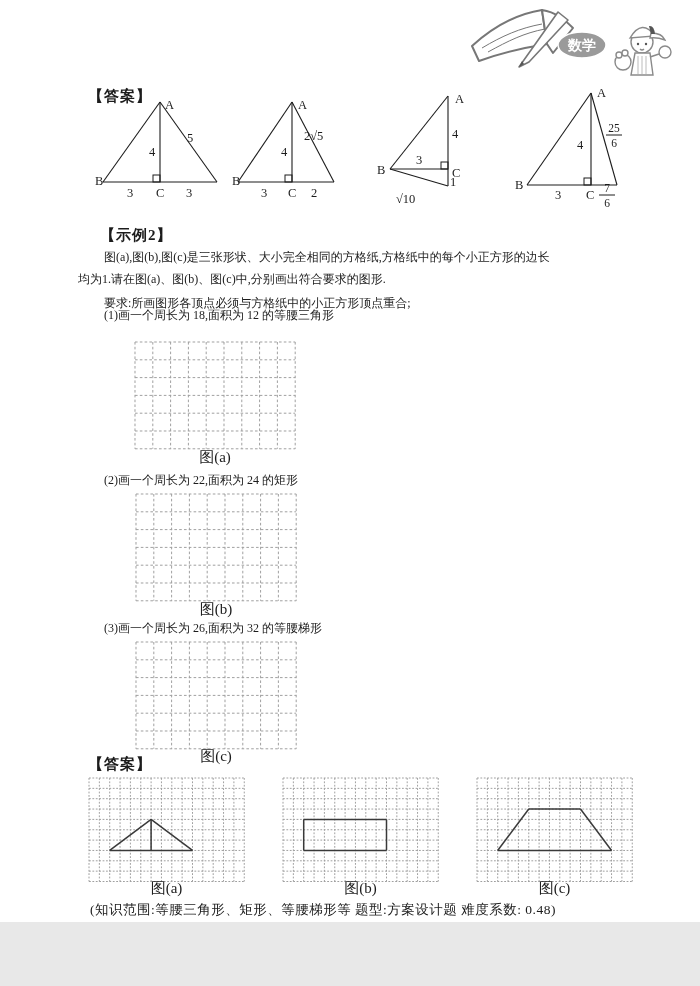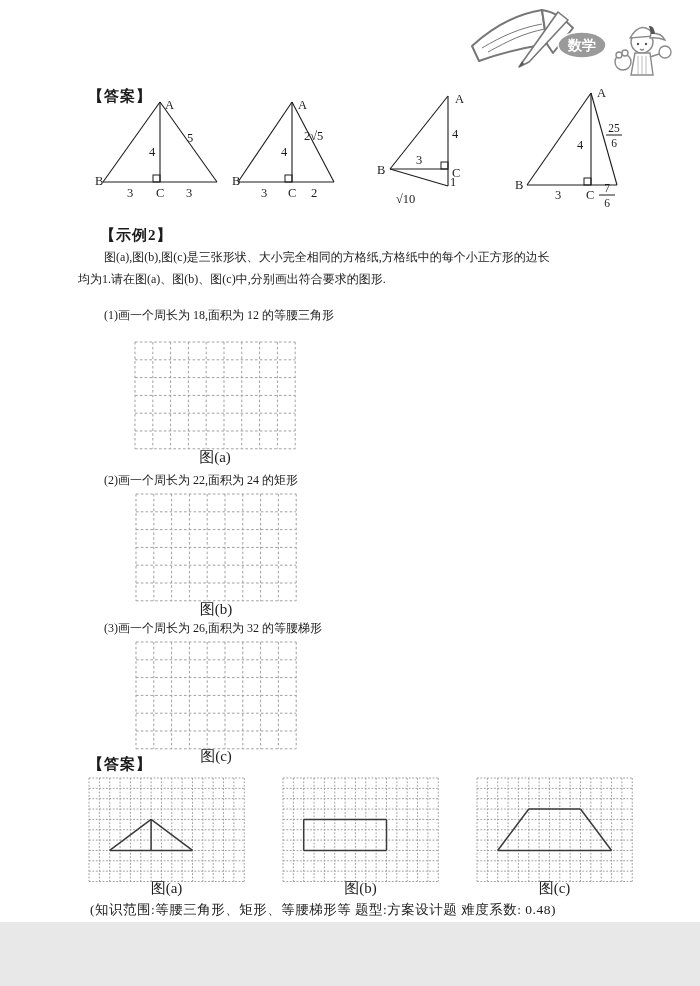--- a/index.html
+++ b/index.html
@@ -115,20 +115,21 @@
       <text x="99" y="64" font-size="11.5" text-anchor="middle" fill="#1c1c1c">6</text>
       <text x="92" y="109" font-size="11.5" text-anchor="middle" fill="#1c1c1c">7</text>
       <line x1="84" y1="112" x2="100" y2="112" stroke="#1c1c1c" stroke-width="1"></line>
       <text x="92" y="124" font-size="11.5" text-anchor="middle" fill="#1c1c1c">6</text>
     </svg>
 
 
   <div class="abs heading" style="left:100px;top:226px;">【示例2】</div>
   <div class="abs body-line" style="left:104px;top:249px;">图(a),图(b),图(c)是三张形状、大小完全相同的方格纸,方格纸中的每个小正方形的边长</div>
   <div class="abs body-line" style="left:78px;top:271px;">均为1.请在图(a)、图(b)、图(c)中,分别画出符合要求的图形.</div>
+  <div class="abs body-line" style="left:104px;top:295px;">要求:所画图形各顶点必须与方格纸中的小正方形顶点重合;</div>
 
   <div class="abs body-line" style="left:104px;top:307px;">(1)画一个周长为 18,面积为 12 的等腰三角形</div>
   <svg class="abs" style="left:134px;top:341px;" width="162.20000000000002" height="108.80000000000001" viewBox="-1 -1 162.20000000000002 108.80000000000001">
       <line x1="0" y1="0" x2="0" y2="106.80000000000001" stroke="#a0a0a0" stroke-width="1" stroke-dasharray="2.6,2.2"></line>
       <line x1="17.8" y1="0" x2="17.8" y2="106.80000000000001" stroke="#a0a0a0" stroke-width="1" stroke-dasharray="2.6,2.2"></line>
       <line x1="35.6" y1="0" x2="35.6" y2="106.80000000000001" stroke="#a0a0a0" stroke-width="1" stroke-dasharray="2.6,2.2"></line>
       <line x1="53.400000000000006" y1="0" x2="53.400000000000006" y2="106.80000000000001" stroke="#a0a0a0" stroke-width="1" stroke-dasharray="2.6,2.2"></line>
       <line x1="71.2" y1="0" x2="71.2" y2="106.80000000000001" stroke="#a0a0a0" stroke-width="1" stroke-dasharray="2.6,2.2"></line>
       <line x1="89" y1="0" x2="89" y2="106.80000000000001" stroke="#a0a0a0" stroke-width="1" stroke-dasharray="2.6,2.2"></line>
       <line x1="106.80000000000001" y1="0" x2="106.80000000000001" y2="106.80000000000001" stroke="#a0a0a0" stroke-width="1" stroke-dasharray="2.6,2.2"></line>

